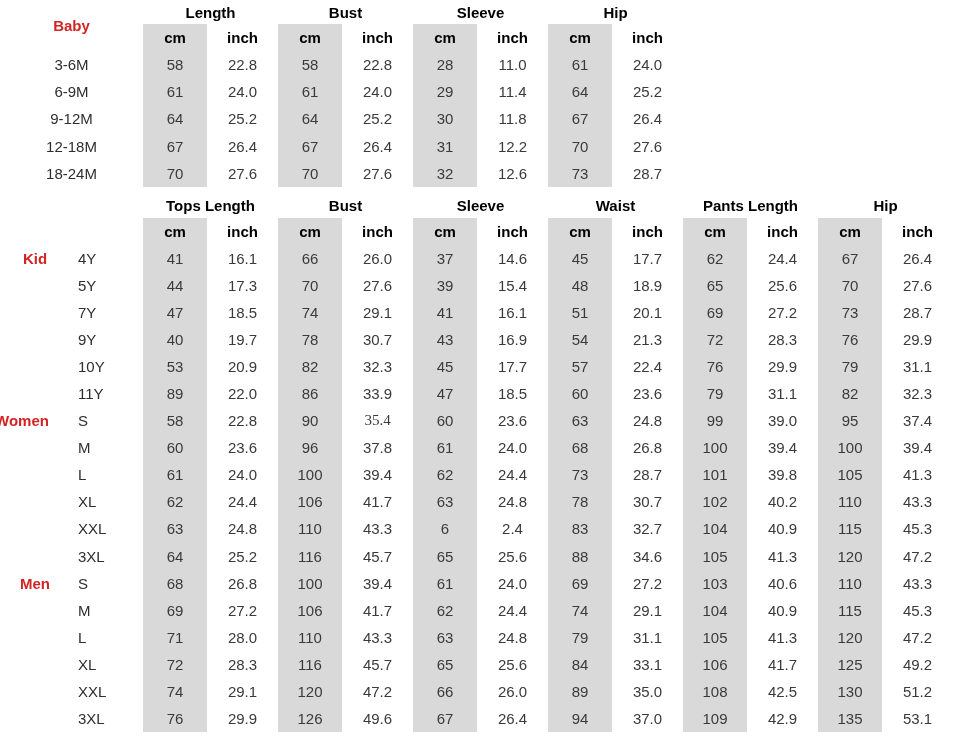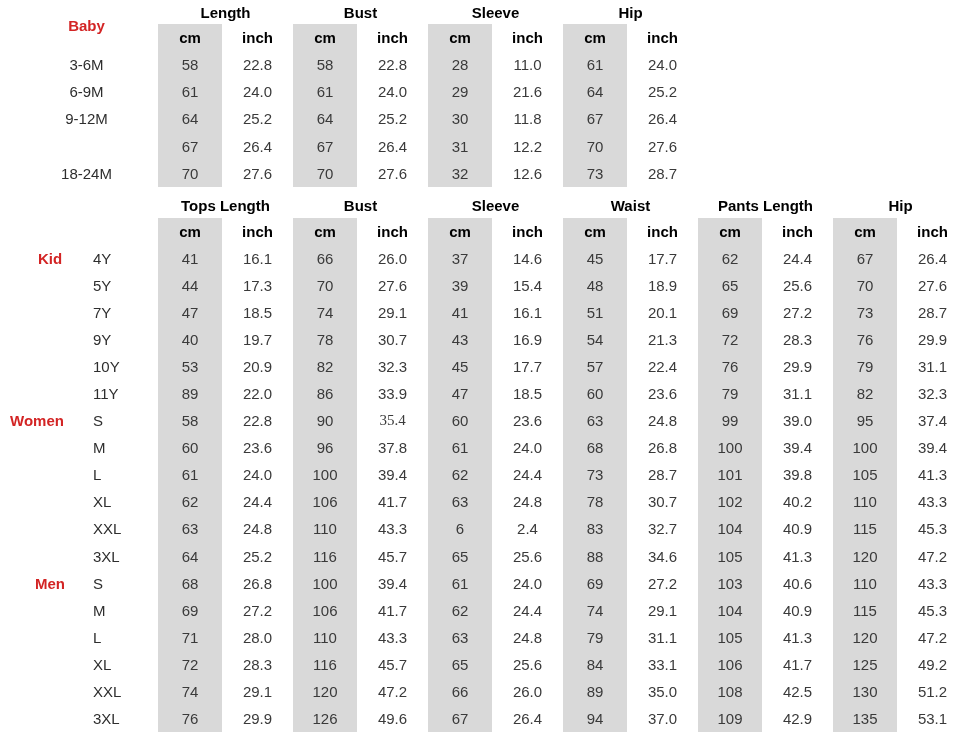--- a/index.html
+++ b/index.html
@@ -1,21 +1,21 @@
 <!DOCTYPE html>
 <html><head>
 <meta charset="utf-8">
 <style>
   html,body{margin:0;padding:0;background:#ffffff;}
   .canvas{
     position:relative;width:957px;height:740px;overflow:hidden;
     background:var(--bg,#fff);
     font-family:"Liberation Sans","DejaVu Sans",sans-serif;
   }
-  .grid-table{position:absolute;left:15px;}
+  .grid-table{position:absolute;left:0;}
   #baby-table{
     top:0;display:grid;
     grid-template-columns:143px 64px 71px 64px 71px 64px 71px 64px 71px;
     grid-template-rows:24px 27px repeat(5,27.2px);
   }
   #main-table{
     top:192px;display:grid;
     grid-template-columns:70px 73px 64px 71px 64px 71px 64px 71px 64px 71px 64px 71px 64px 71px;
     grid-template-rows:26px 27px repeat(18,27.06px);
   }
@@ -56,32 +56,33 @@
       <div class="cell val cm" style="grid-area: 3 / 6;">28</div>
       <div class="cell val" style="grid-area: 3 / 7;">11.0</div>
       <div class="cell val cm" style="grid-area: 3 / 8;">61</div>
       <div class="cell val" style="grid-area: 3 / 9;">24.0</div>
       <div class="cell size" style="grid-area: 4 / 1;">6-9M</div>
       <div class="cell val cm" style="grid-area: 4 / 2;">61</div>
       <div class="cell val" style="grid-area: 4 / 3;">24.0</div>
       <div class="cell val cm" style="grid-area: 4 / 4;">61</div>
       <div class="cell val" style="grid-area: 4 / 5;">24.0</div>
       <div class="cell val cm" style="grid-area: 4 / 6;">29</div>
-      <div class="cell val" style="grid-area: 4 / 7;">21.6</div>
+      <div class="cell val" style="grid-area: 4 / 7;">11.4</div>
       <div class="cell val cm" style="grid-area: 4 / 8;">64</div>
       <div class="cell val" style="grid-area: 4 / 9;">25.2</div>
       <div class="cell size" style="grid-area: 5 / 1;">9-12M</div>
       <div class="cell val cm" style="grid-area: 5 / 2;">64</div>
       <div class="cell val" style="grid-area: 5 / 3;">25.2</div>
       <div class="cell val cm" style="grid-area: 5 / 4;">64</div>
       <div class="cell val" style="grid-area: 5 / 5;">25.2</div>
       <div class="cell val cm" style="grid-area: 5 / 6;">30</div>
       <div class="cell val" style="grid-area: 5 / 7;">11.8</div>
       <div class="cell val cm" style="grid-area: 5 / 8;">67</div>
       <div class="cell val" style="grid-area: 5 / 9;">26.4</div>
+      <div class="cell size" style="grid-area: 6 / 1;">12-18M</div>
       <div class="cell val cm" style="grid-area: 6 / 2;">67</div>
       <div class="cell val" style="grid-area: 6 / 3;">26.4</div>
       <div class="cell val cm" style="grid-area: 6 / 4;">67</div>
       <div class="cell val" style="grid-area: 6 / 5;">26.4</div>
       <div class="cell val cm" style="grid-area: 6 / 6;">31</div>
       <div class="cell val" style="grid-area: 6 / 7;">12.2</div>
       <div class="cell val cm" style="grid-area: 6 / 8;">70</div>
       <div class="cell val" style="grid-area: 6 / 9;">27.6</div>
       <div class="cell size" style="grid-area: 7 / 1;">18-24M</div>
       <div class="cell val cm" style="grid-area: 7 / 2;">70</div>

